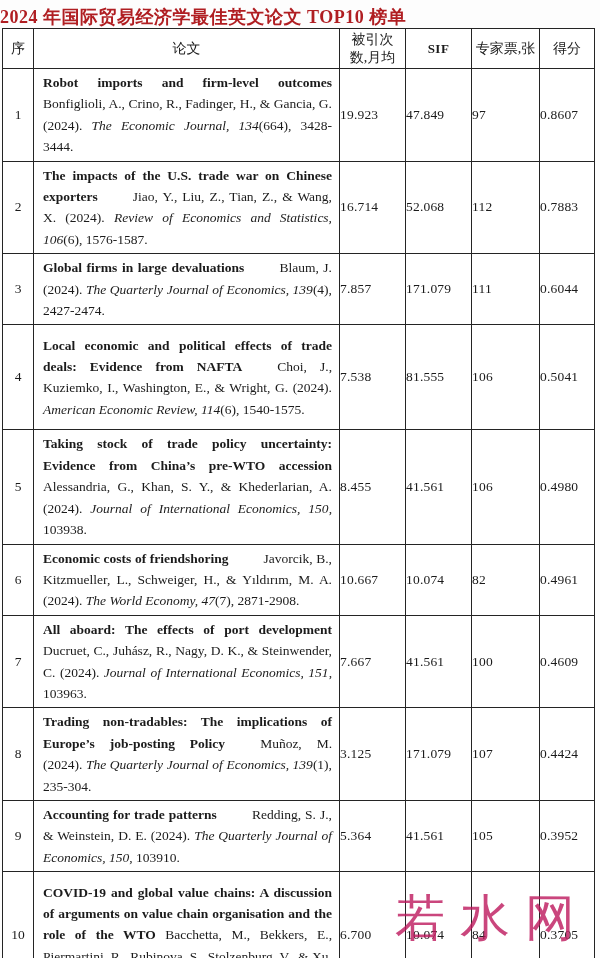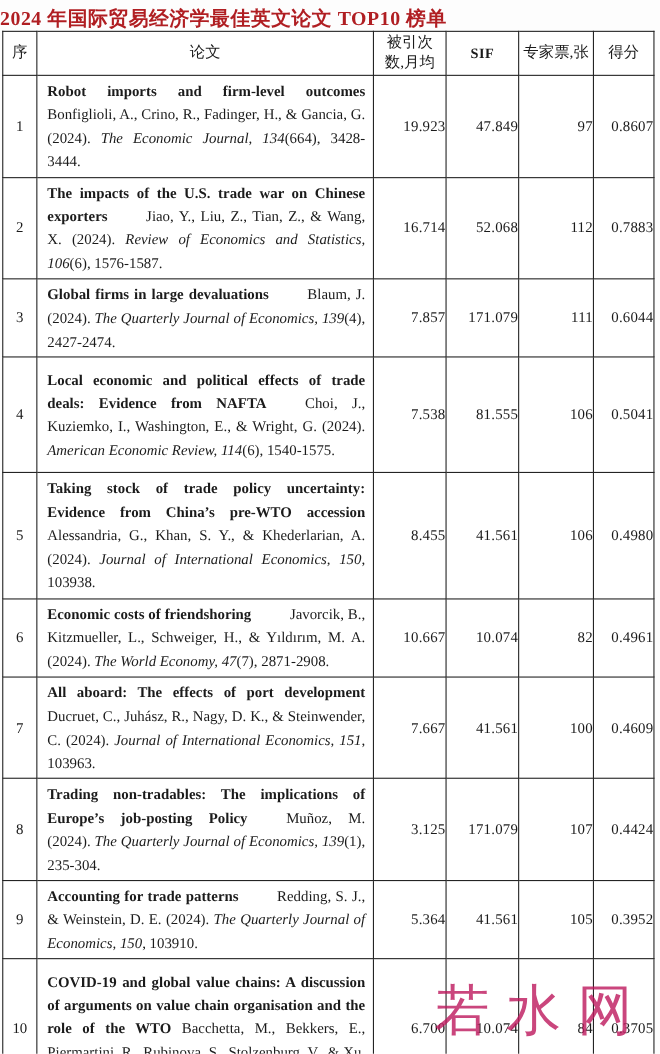--- a/index.html
+++ b/index.html
@@ -45,21 +45,21 @@
     font-size: 13.5px;
   }
   td.paper {
     text-align: justify;
     vertical-align: middle;
     font-size: 13.5px;
     line-height: 21.4px;
     padding: 3px 7px 3px 9px;
   }
   td.num {
-    text-align: right;
+    text-align: left;
     vertical-align: middle;
     font-size: 13.5px;
     letter-spacing: 0.2px;
   }
   .paper-title { font-weight: bold; font-family: Liberation Serif, serif; }
   .journal-italic { font-style: italic; }
   .gap-spacer { display: inline-block; width: 2.6em; }
   tbody tr:nth-child(1)  { height: 90px; }
   tbody tr:nth-child(2)  { height: 84px; }
   tbody tr:nth-child(3)  { height: 68px; }

